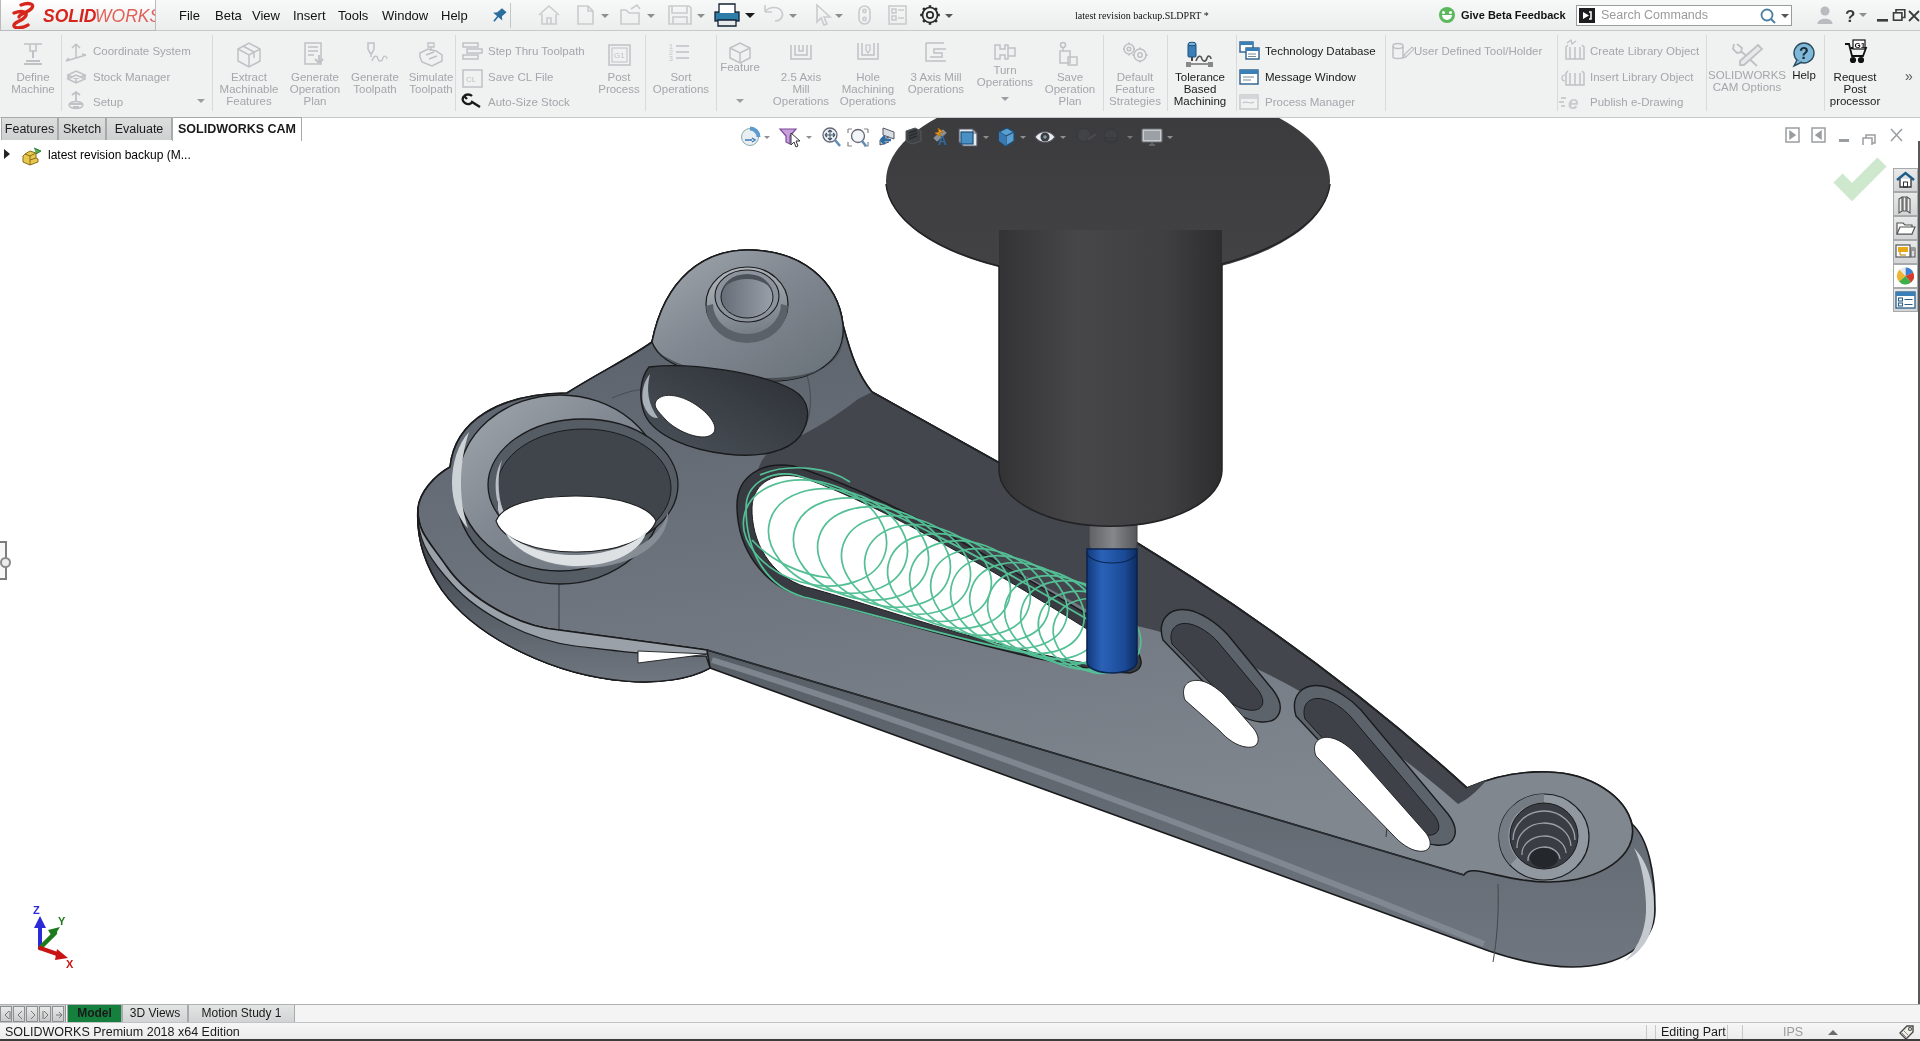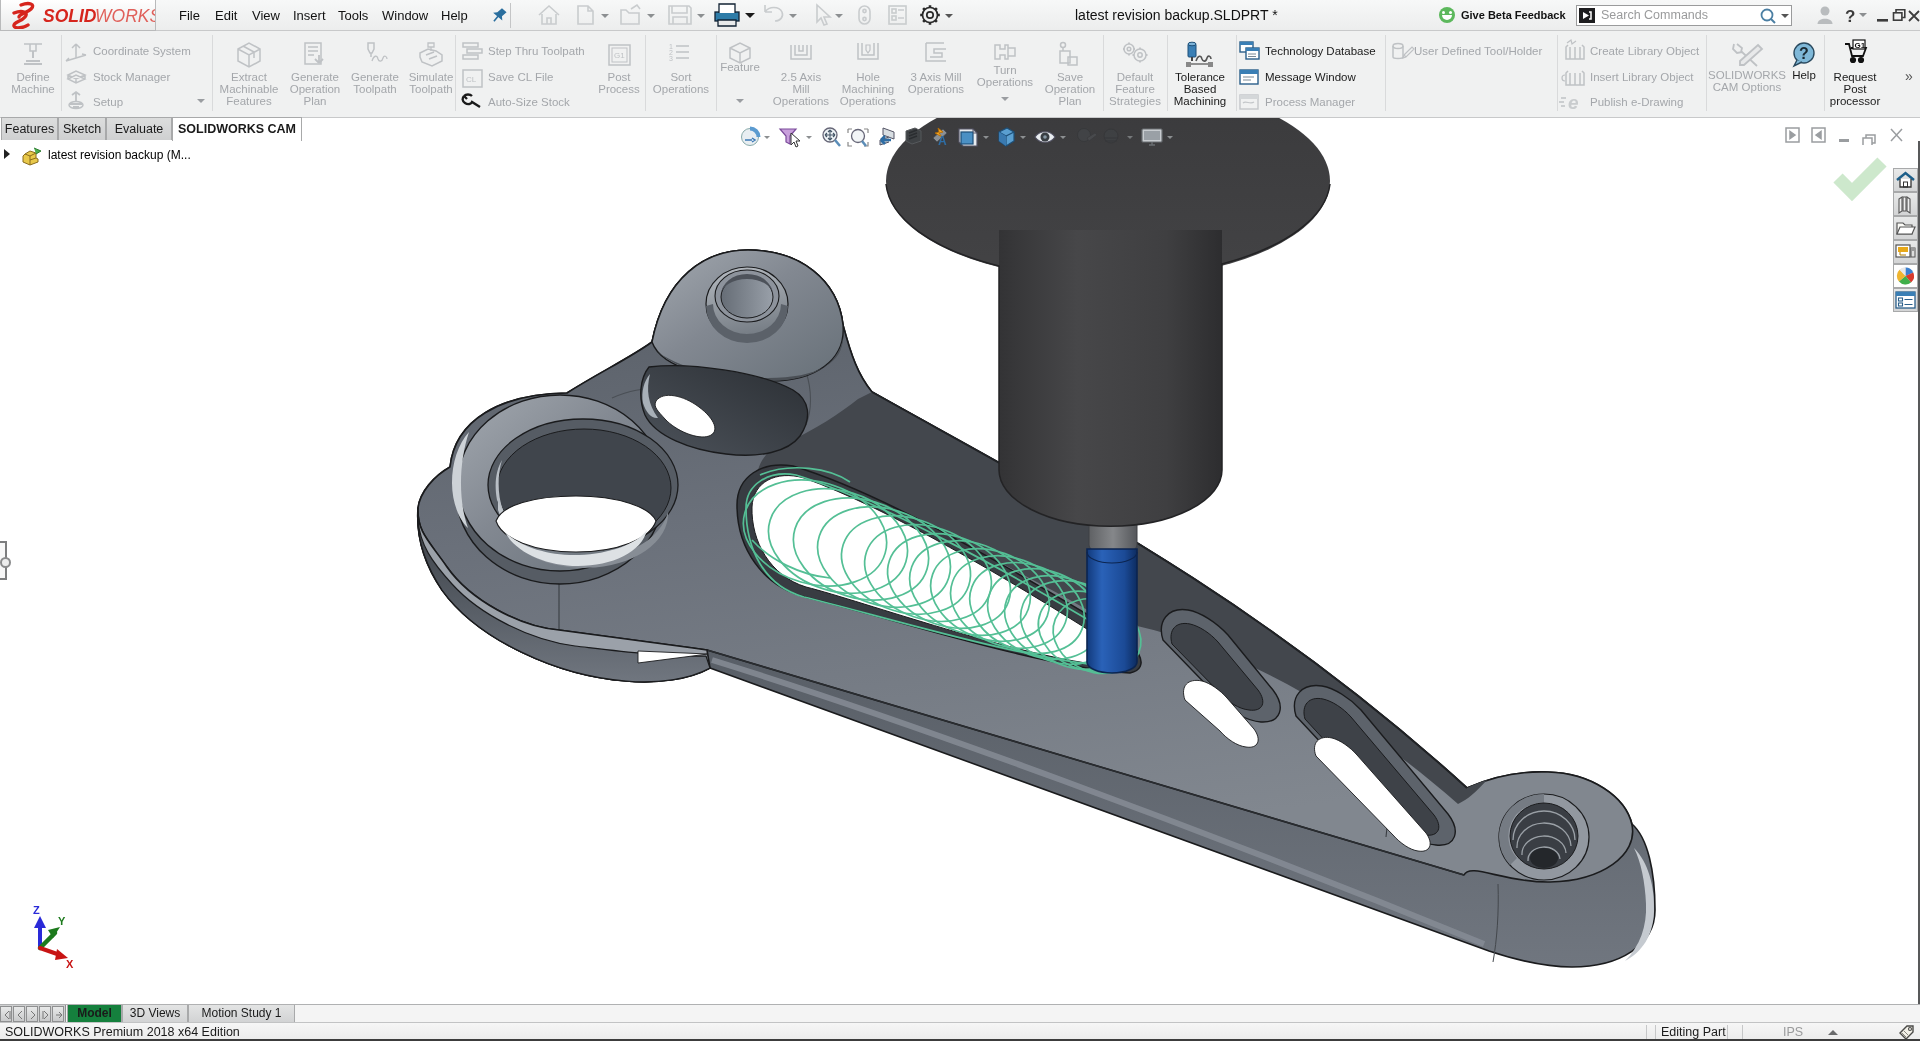--- a/index.html
+++ b/index.html
@@ -12,21 +12,21 @@
 #logo { position:absolute; left:0; top:0; width:156px; height:31px;
   background:linear-gradient(#ffffff,#e9eaea); border:1px solid #b9babb; border-top:none; }
 .menu { position:absolute; top:0; height:31px; line-height:31px; font-size:13px; color:#111; }
 #pin { position:absolute; left:490px; top:6px; }
 #qat { position:absolute; left:525px; top:0px; }
 #winbtns { position:absolute; left:1815px; top:0; }
 #betaicon { position:absolute; left:-22px; top:7px; width:16px; height:16px; border-radius:50%; background:#5cb85c; }
 #betaicon:before { content:""; position:absolute; left:3px; top:4px; width:3px; height:3px; border-radius:50%; background:#fff; box-shadow:7px 0 0 #fff; }
 #betaicon:after { content:""; position:absolute; left:3px; top:8px; width:10px; height:5px; border-radius:0 0 8px 8px; background:#fff; }
 .qat-sep { position:absolute; top:3px; height:25px; width:1px; background:#c4c5c6; }
-#doctitle { position:absolute; left:1075px; top:0; height:31px; line-height:31px; font-size:14px; color:#111; }
+#doctitle { position:absolute; left:1075px; top:0; height:31px; line-height:31px; font-size:10px; color:#111;font-family:Liberation Serif, serif; }
 #beta { position:absolute; left:1461px; top:0; height:31px; line-height:31px; font-size:11px; font-weight:bold; color:#111; }
 #searchbox { position:absolute; left:1576px; top:5px; width:216px; height:21px; background:#fff; border:1px solid #9a9b9c; }
 #searchbox .sicon { position:absolute; left:2px; top:2px; width:16px; height:15px; background:#1d1d1f; }
 #searchbox .stext { position:absolute; left:24px; top:0; line-height:19px; font-size:12.5px; color:#9a9b9c; }
 
 
 #ribbon { position:absolute; left:0; top:31px; width:1920px; height:87px; background:#f0f1f1; border-bottom:1px solid #c8c9ca;}
 .rsep { position:absolute; top:4px; height:76px; width:1px; background:#d9dadb; }
 .rlbl { position:absolute; font-size:11.5px; color:#a4a7ab; text-align:center; line-height:12px; white-space:nowrap;}
 .rlbl.en { color:#1a1a1a; }
@@ -71,21 +71,21 @@
       <svg width="154" height="29" viewBox="0 0 154 29">
         <g fill="none" stroke="#d6251d" stroke-width="3.4" stroke-linecap="round">
           <path d="M20 5 C 28 2, 35 4, 30 9 C 26 13, 18 14, 18 17"></path>
           <path d="M13 13 C 21 10, 28 12, 24 17 C 20 22, 12 22, 13 26 C 14 29, 23 28, 27 25"></path>
         </g>
         <text x="42" y="22" font-family="Liberation Sans, sans-serif" font-size="17.5" font-weight="bold" font-style="italic" fill="#d6251d">SOLID</text>
         <text x="94" y="22" font-family="Liberation Sans, sans-serif" font-size="17.5" font-style="italic" fill="#e0605a">WORKS</text>
       </svg>
     </div>
     <div class="menu" style="left:179px;">File</div>
-    <div class="menu" style="left:215px;">Edit</div>
+    <div class="menu" style="left:215px;">Beta</div>
     <div class="menu" style="left:252px;">View</div>
     <div class="menu" style="left:293px;">Insert</div>
     <div class="menu" style="left:338px;">Tools</div>
     <div class="menu" style="left:382px;">Window</div>
     <div class="menu" style="left:441px;">Help</div>
     <div id="pin">
       <svg width="18" height="18" viewBox="0 0 18 18">
           <g fill="#2a6e9e">
             <path d="M7 2 L13 2 L12 8 L15 11 L3 11 L6 8 Z" transform="rotate(40 9 9)"></path>
             <rect x="8.3" y="10" width="1.6" height="7" transform="rotate(40 9 9)"></rect>

